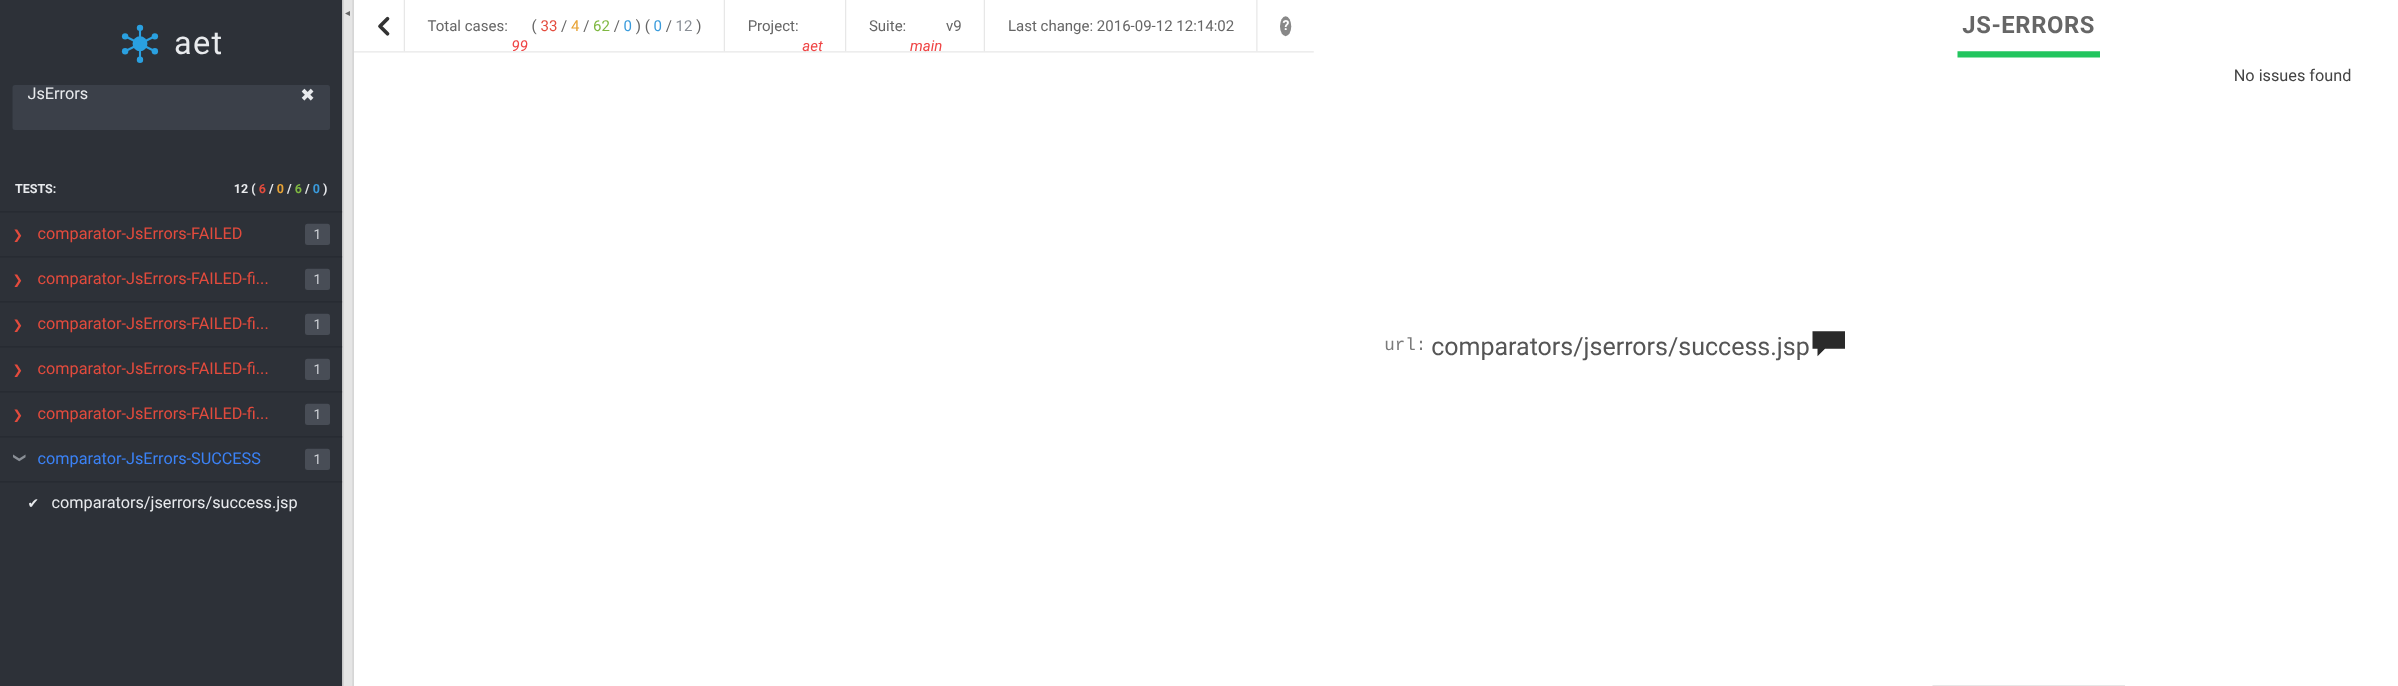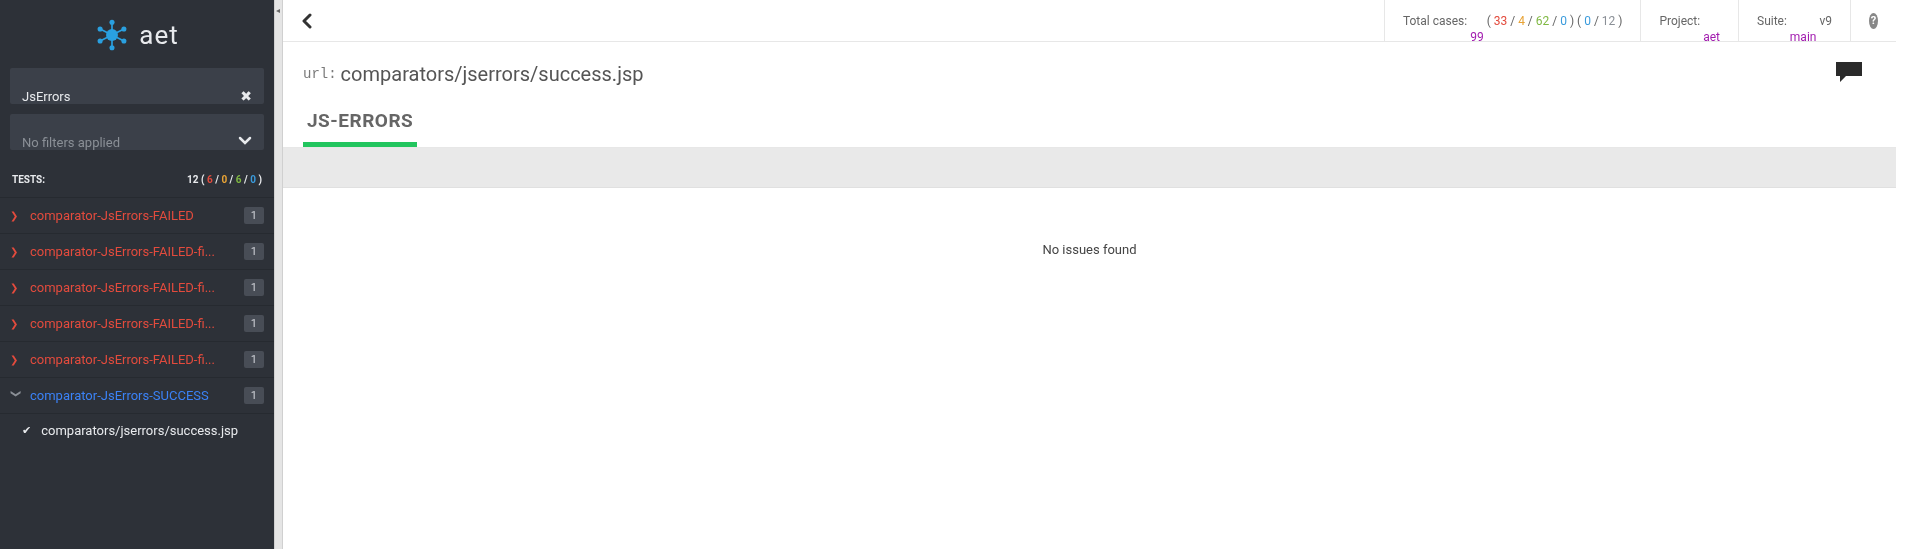--- a/index.html
+++ b/index.html
@@ -9,21 +9,21 @@
 
 .sidebar { width: 274px; background: #2d3138; color: #b8bcc2; display: flex; flex-direction: column; position: relative; }
 .collapse-handle { position: absolute; right: -9px; top: 0; bottom: 0; width: 9px; background: #e5e5e5; border-left: 1px solid #d0d0d0; border-right: 1px solid #d0d0d0; cursor: ew-resize; }
 .collapse-handle::after { content: "◂"; position: absolute; top: 6px; left: 1px; font-size: 8px; color: #666; }
 
 .logo-area { display: flex; align-items: center; justify-content: center; padding: 18px 0 16px; gap: 10px; }
 .logo-icon { width: 34px; height: 34px; position: relative; }
 .logo-icon svg { width: 34px; height: 34px; }
 .logo-text { color: #e8eaed; font-size: 26px; font-weight: 400; letter-spacing: 1px; }
 
-.box { margin: 0 10px 10px; background: #3b4049; border-radius: 2px; height: 36px; display: flex; align-items: flex-end; padding: 0 12px; justify-content: space-between; }
+.box { margin: 0 10px 28px; background: #3b4049; border-radius: 2px; height: 36px; display: flex; align-items: flex-start; padding: 0 12px; justify-content: space-between; }
 .box-label { color: #e8eaed; font-size: 13px; }
 .box-label.muted { color: #8a8f96; }
 .box-icon { color: #e8eaed; font-size: 14px; }
 
 .tests-header { display: flex; justify-content: space-between; align-items: center; padding: 14px 12px 12px; font-size: 10px; font-weight: 700; color: #e8eaed; }
 .tests-counts { font-weight: 700; }
 .c-red { color: #e34b3d; }
 .c-yellow { color: #e8a335; }
 .c-green { color: #7fb842; }
 .c-blue { color: #3a9bdc; }
@@ -36,27 +36,27 @@
 .test-item .chev.down { color: #8a8f96; }
 .test-item .name { flex: 1; color: #e34b3d; font-size: 13px; white-space: nowrap; overflow: hidden; text-overflow: ellipsis; }
 .test-item .name.success { color: #3b82f6; }
 .test-item .badge { background: #484d56; color: #cfd2d7; font-size: 11px; padding: 2px 7px; border-radius: 2px; margin-left: 6px; }
 
 .test-child { display: flex; align-items: center; padding: 9px 10px 9px 22px; border-top: 1px solid #262a30; }
 .test-child .check { color: #e8eaed; font-size: 11px; margin-right: 10px; }
 .test-child .name { color: #e8eaed; font-size: 13px; white-space: nowrap; overflow: hidden; text-overflow: ellipsis; }
 
 
-.main { flex: 1; display: flex; flex-direction: column; background: #fff; margin-left: 9px; }
+.main { flex: 1; display: flex; background: #fff; margin-left: 9px; gap: 36px; }
 
 .topbar { display: flex; align-items: stretch; height: 42px; border-bottom: 1px solid #e7e7e7; }
 .topbar-back { width: 40px; display: flex; align-items: center; justify-content: flex-start; padding-left: 18px; cursor: pointer; color: #333; font-size: 16px; font-weight: 700; }
 .topbar-spacer { flex: 1; }
 .topbar-cell { border-left: 1px solid #e7e7e7; padding: 0 18px; display: flex; align-items: center; font-size: 12px; color: #666; white-space: nowrap; }
-.topbar-cell .it { color: #a21caf; margin-top: 32px; }
+.topbar-cell .it { font-style: italic; color: #ef4444; margin-top: 32px; }
 .topbar-help { width: 46px; justify-content: center; }
 .topbar-help .q { background: #888; color: #fff; width: 16px; height: 16px; border-radius: 50%; display: flex; align-items: center; justify-content: center; font-size: 11px; font-weight: 700; }
 
 .url-row { display: flex; align-items: center; padding: 18px 20px 14px; }
 .url-label { font-family: "Courier New", monospace; color: #7a7a7a; font-size: 14px; }
 .url-value { color: #555; font-size: 20px; margin-left: 4px; }
 .url-spacer { flex: 1; }
 .comment-icon { color: #2a2a2a; margin-right: 12px; }
 .comment-icon svg { width: 30px; height: 24px; }
 
@@ -93,28 +93,20 @@
           </svg>
       </span>
       <span class="logo-text">aet</span>
     </div>
 
     <div class="box">
       <span class="box-label">JsErrors</span>
       <span class="box-icon">✖</span>
     </div>
 
-    <div class="box">
-      <span class="box-label muted">No filters applied</span>
-      <span class="box-icon">
-        <svg width="14" height="14" viewBox="0 0 14 14">
-            <path d="M2 5 L7 10 L12 5" stroke="#e8eaed" stroke-width="2.5" fill="none" stroke-linecap="round"></path>
-          </svg>
-      </span>
-    </div>
 
     <div class="tests-header">
       <span>TESTS:</span>
       <span class="tests-counts">
         <span class="c-white">12</span><span class="c-white"> ( </span><span class="c-red">6</span><span class="c-white"> / </span><span class="c-yellow">0</span><span class="c-white"> / </span><span class="c-green">6</span><span class="c-white"> / </span><span class="c-blue">0</span><span class="c-white"> )</span>
       </span>
     </div>
 
     <div class="test-list">
       <div class="test-item">
@@ -166,20 +158,23 @@
       <div class="topbar-spacer"></div>
       <div class="topbar-cell">
         <span>Total cases:</span>&nbsp;<span class="it">99</span>&nbsp;(&nbsp;<span class="c-red">33</span>&nbsp;/&nbsp;<span class="c-yellow">4</span>&nbsp;/&nbsp;<span class="c-green">62</span>&nbsp;/&nbsp;<span class="c-blue">0</span>&nbsp;) (&nbsp;<span class="c-blue">0</span>&nbsp;/&nbsp;<span class="c-gray">12</span>&nbsp;)
       </div>
       <div class="topbar-cell">
         <span>Project:</span>&nbsp;<span class="it">aet</span>
       </div>
       <div class="topbar-cell">
         <span>Suite:</span>&nbsp;<span class="it">main</span>&nbsp;<span>v9</span>
       </div>
+      <div class="topbar-cell">
+        <span>Last change:</span>&nbsp;<span>2016-09-12 12:14:02</span>
+      </div>
       <div class="topbar-cell topbar-help">
         <span class="q">?</span>
       </div>
     </div>
 
     <div class="url-row">
       <span class="url-label">url:</span>
       <span class="url-value">comparators/jserrors/success.jsp</span>
       <div class="url-spacer"></div>
       <span class="comment-icon">

